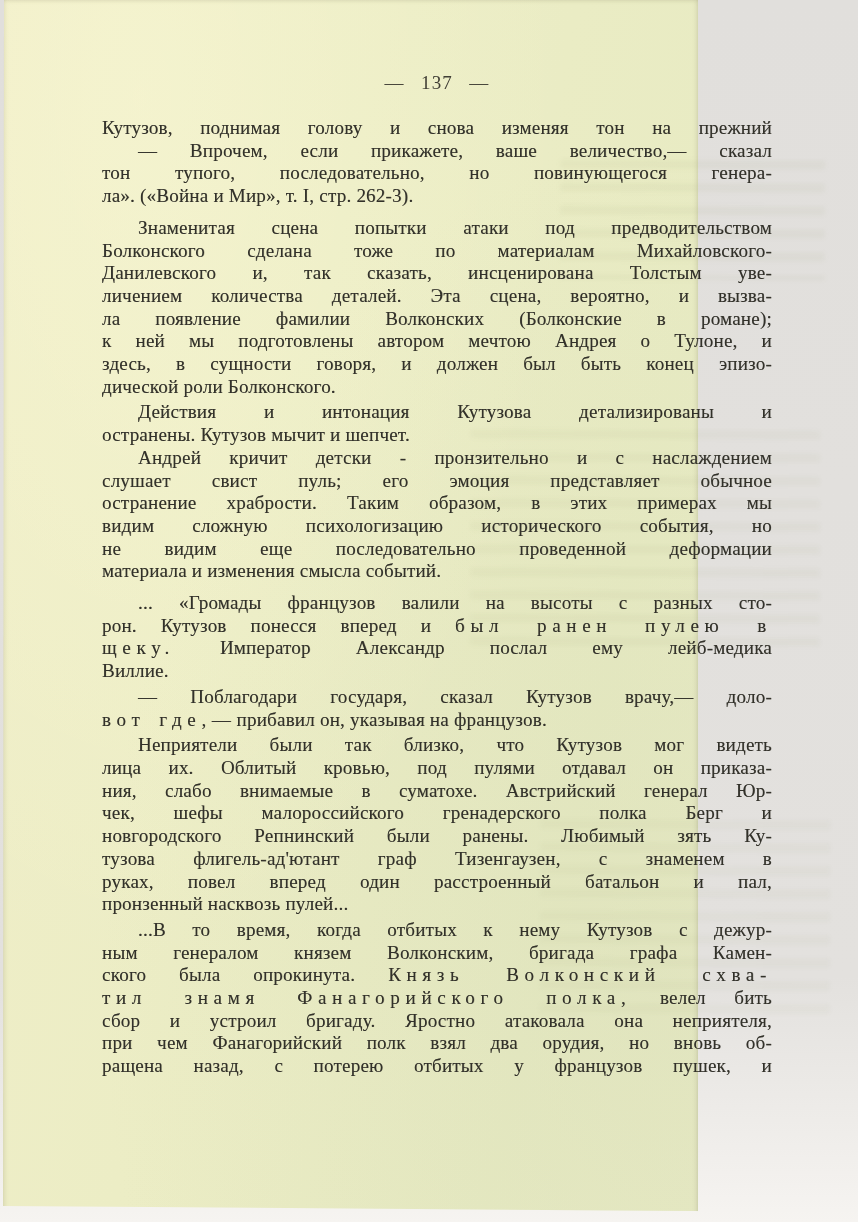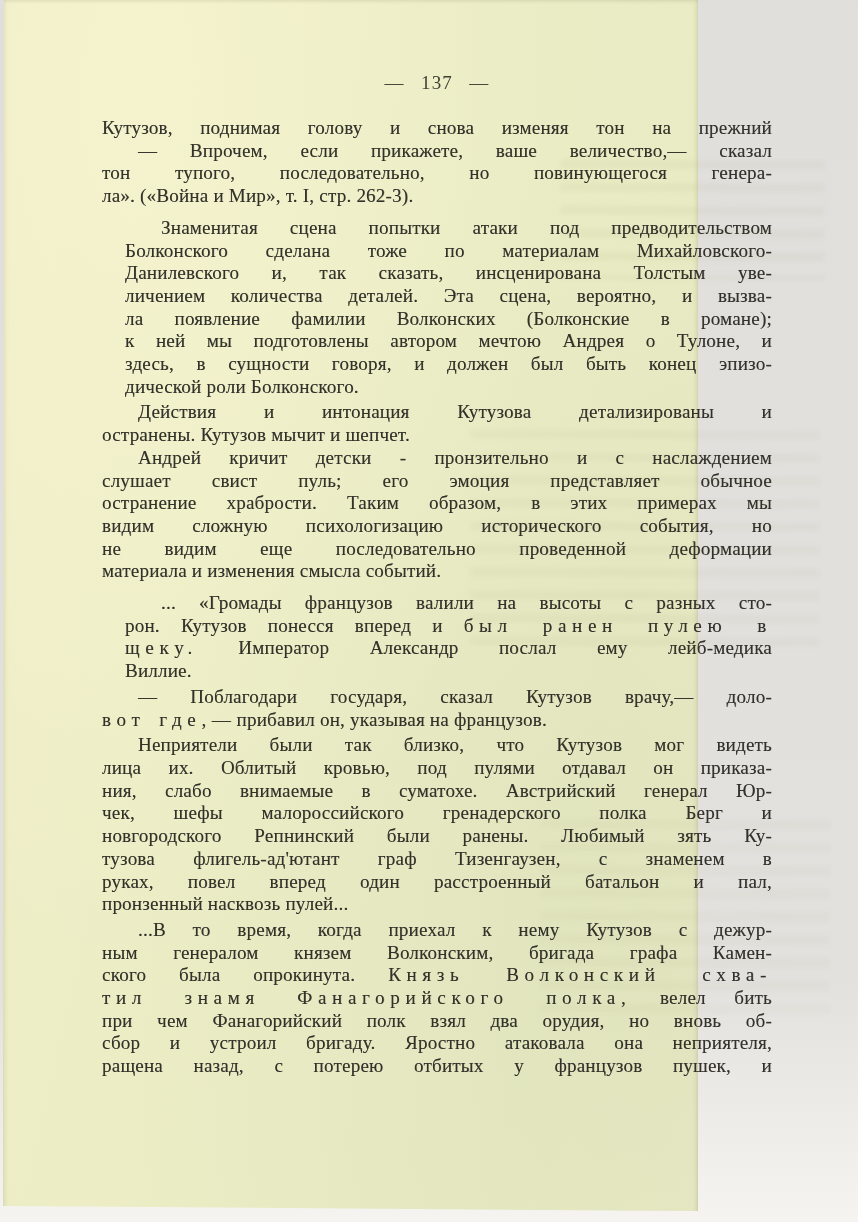--- a/index.html
+++ b/index.html
@@ -35,21 +35,21 @@
     letter-spacing:.06em;word-spacing:.55em;
   }
   .text{
     position:absolute;left:102px;top:117px;width:670px;
     font-size:19px;line-height:22.7px;color:#32312a;
     text-shadow:.3px .3px 0 rgba(48,46,38,.38);
     letter-spacing:.012em;
   }
   .para{margin:0;}
   .para.pg-sm{margin-top:3px;}
-  .para.pg-md{margin-top:9px;margin-left:23px;}
+  .para.pg-md{margin-top:9px;}
   .para.pg-lg{}
   .line{
     text-align:justify;text-align-last:justify;
     white-space:normal;
   }
   .line.lastline{text-align-last:left;}
   .line.first{text-indent:36px;}
   .sp{letter-spacing:.30em;word-spacing:.18em;}
 </style>
 </head>
@@ -104,23 +104,23 @@
           <div class="line first"><span>Неприятели были так близко, что Кутузов мог видеть</span></div>
           <div class="line"><span>лица их. Облитый кровью, под пулями отдавал он приказа-</span></div>
           <div class="line"><span>ния, слабо внимаемые в суматохе. Австрийский генерал Юр-</span></div>
           <div class="line"><span>чек, шефы малороссийского гренадерского полка Берг и</span></div>
           <div class="line"><span>новгородского Репнинский были ранены. Любимый зять Ку-</span></div>
           <div class="line"><span>тузова флигель-ад'ютант граф Тизенгаузен, с знаменем в</span></div>
           <div class="line"><span>руках, повел вперед один расстроенный батальон и пал,</span></div>
           <div class="line lastline"><span>пронзенный насквозь пулей...</span></div>
         </div>
         <div class="para pg-sm">
-          <div class="line first"><span>...В то время, когда приехал к нему Кутузов с дежур-</span></div>
+          <div class="line first"><span>...В то время, когда отбитых к нему Кутузов с дежур-</span></div>
           <div class="line"><span>ным генералом князем Волконским, бригада графа Камен-</span></div>
           <div class="line"><span>ского была опрокинута. </span><span class="sp">Князь Волконский схва-</span></div>
           <div class="line"><span class="sp">тил знамя Фанагорийского полка,</span><span> велел бить</span></div>
+          <div class="line"><span>сбор и устроил бригаду. Яростно атаковала она неприятеля,</span></div>
           <div class="line"><span>при чем Фанагорийский полк взял два орудия, но вновь об-</span></div>
-          <div class="line"><span>сбор и устроил бригаду. Яростно атаковала она неприятеля,</span></div>
           <div class="line"><span>ращена назад, с потерею отбитых у французов пушек, и</span></div>
         </div>
       </div>
   </div>
 </div>
 
 </body></html>

